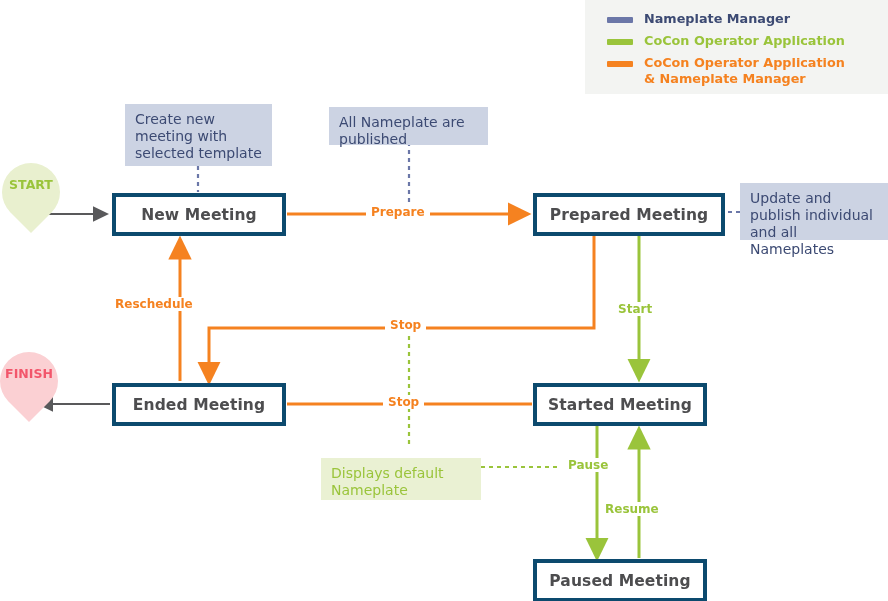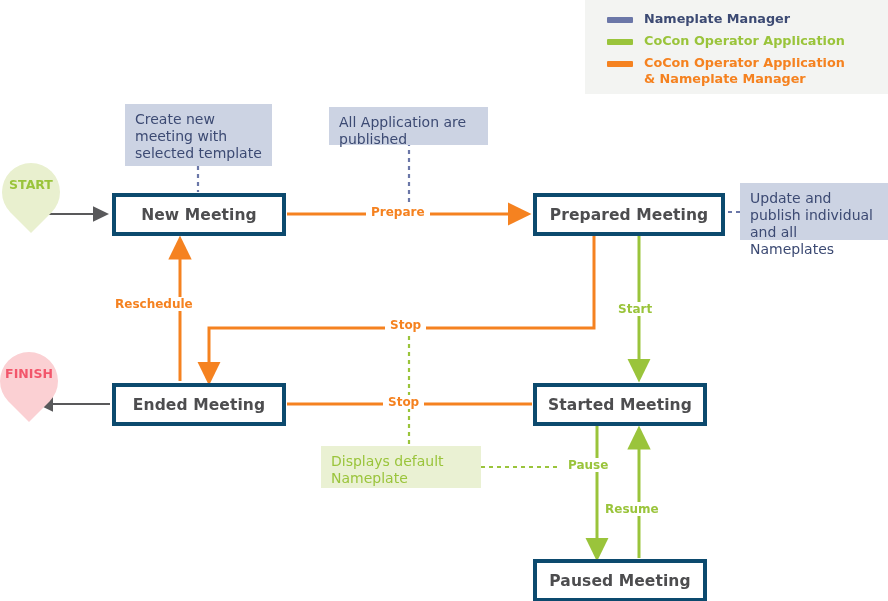--- a/index.html
+++ b/index.html
@@ -50,21 +50,21 @@
   
   .callout{
     position:absolute;
     box-sizing:border-box;
     padding:7px 10px 8px 10px;
     font-size:14px;
     line-height:17px;
     z-index:4;
   }
   .callout.blue{background:#ccd3e3;color:#3c4a73;}
-  .callout.green{background:#eaf1d3;color:#9ac43b;}
+  .callout.green{background:#eaf1d3;color:#9ac43b;margin-top:12px;}
 
   
   .elabel{
     position:absolute;
     font-size:12px;
     font-weight:bold;
     white-space:nowrap;
     z-index:5;
     background:#ffffff;
     padding:0 5px;
@@ -180,21 +180,21 @@
 
   <div class="node" style="left:533px;top:559px;width:174px;height:43px;">
     <span>Paused Meeting</span>
   </div>
 
   <div class="callout blue" style="left:125px;top:104px;width:147px;height:62px;">
     <span>Create new meeting with selected template</span>
   </div>
 
   <div class="callout blue" style="left:329px;top:107px;width:159px;height:38px;">
-    <span>All Application are published</span>
+    <span>All Nameplate are published</span>
   </div>
 
   <div class="callout blue" style="left:740px;top:183px;width:148px;height:57px;">
     <span>Update and publish individual and all Nameplates</span>
   </div>
 
   <div class="callout green" style="left:321px;top:446px;width:160px;height:42px;">
     <span>Displays default Nameplate</span>
   </div>
 

